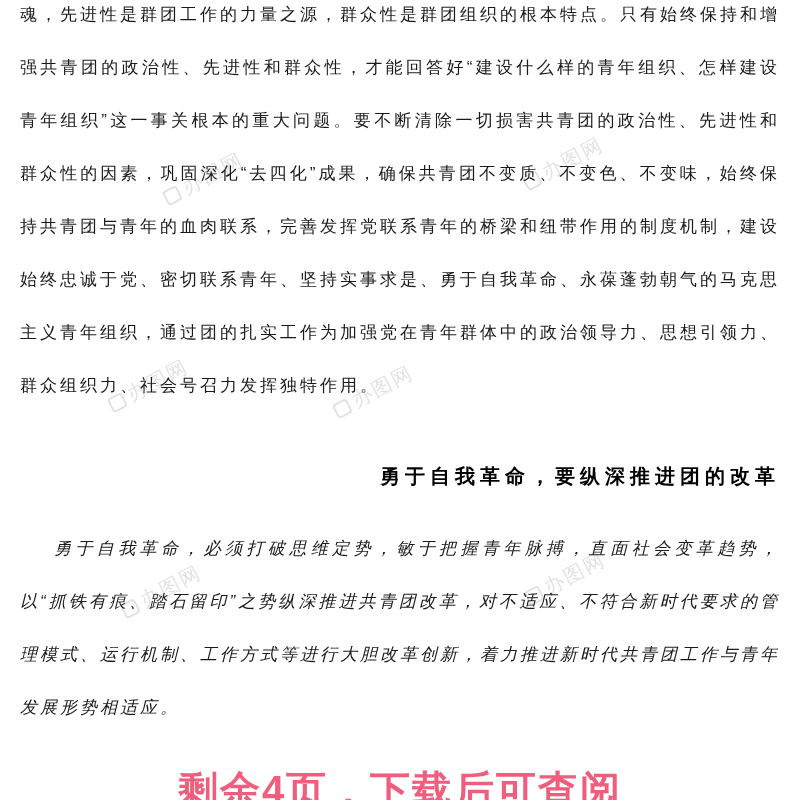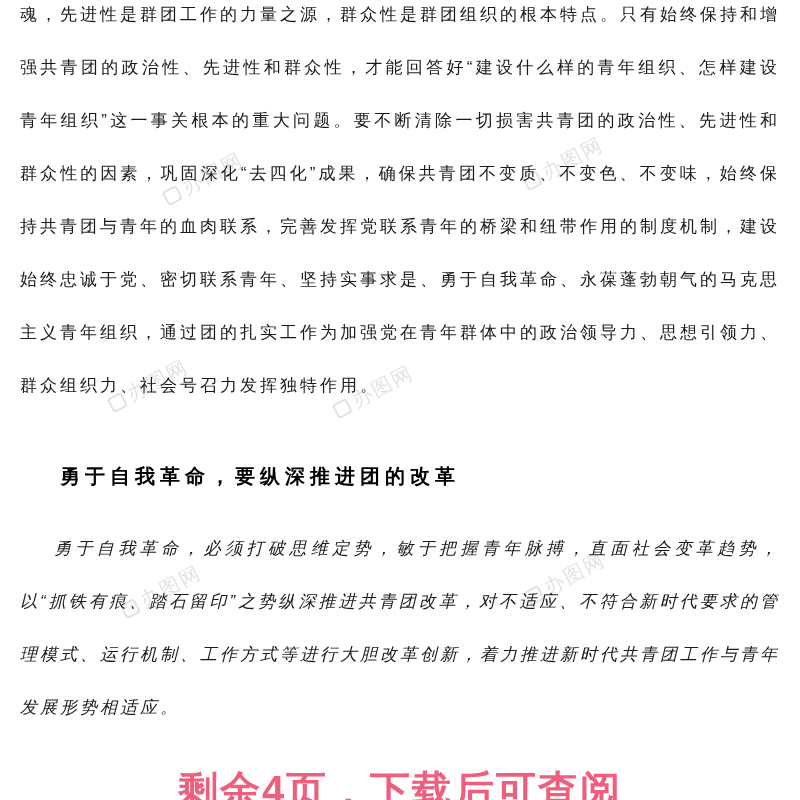--- a/index.html
+++ b/index.html
@@ -35,20 +35,21 @@
     font-style: italic;
   }
   .heading {
     font-size: 20px;
     font-weight: bold;
     letter-spacing: 5px;
     line-height: 53px;
     margin: 38px 0 0 0;
     text-indent: 2em;
     color: #000000;
+    text-align: right;
   }
   .p2 {
     margin-top: 19px;
   }
   .watermark {
     position: absolute;
     z-index: 1;
     transform: rotate(-28deg);
     white-space: nowrap;
     font-size: 20px;

